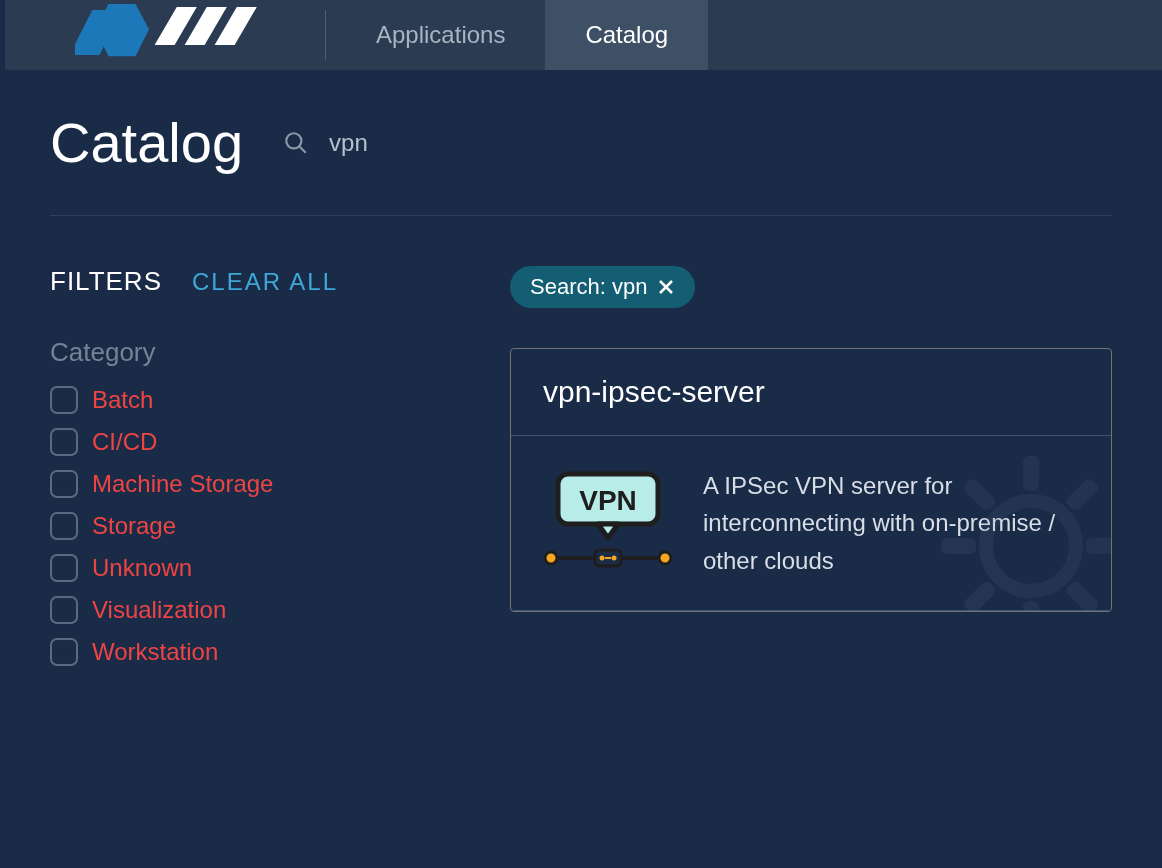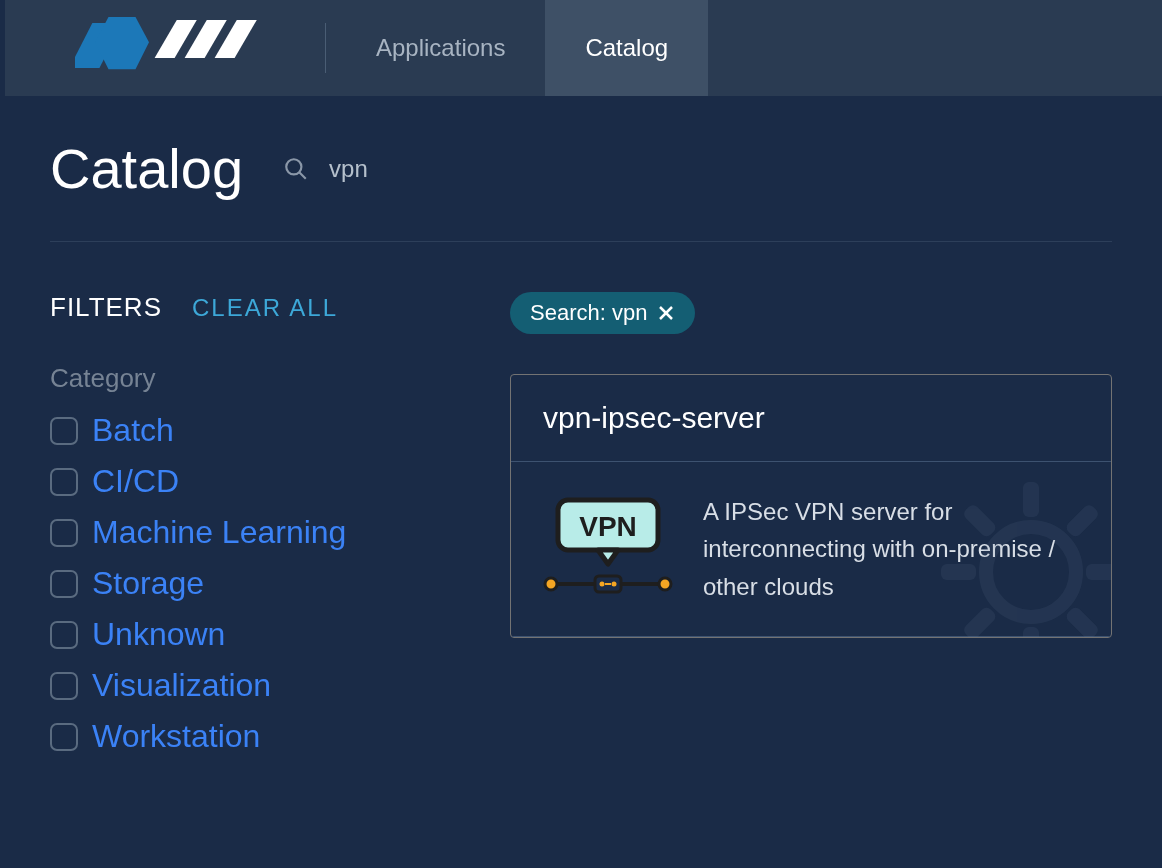--- a/index.html
+++ b/index.html
@@ -6,21 +6,21 @@
     body {
       font-family: -apple-system, BlinkMacSystemFont, 'Segoe UI', Helvetica, Arial, sans-serif;
       background: #1a2b47;
       color: #fff;
       width: 1162px;
       height: 868px;
       overflow: hidden;
     }
     .topbar {
       background: #2a3b52;
-      height: 96px;
+      height: 70px;
       display: flex;
       align-items: center;
       padding-left: 70px;
       border-left: 5px solid #1a2b47;
     }
     .logo-area {
       display: flex;
       align-items: center;
       padding-right: 50px;
     }
@@ -126,22 +126,22 @@
       cursor: pointer;
     }
     .checkbox {
       width: 28px;
       height: 28px;
       border: 2px solid #5a6b80;
       border-radius: 7px;
       flex-shrink: 0;
     }
     .filter-label {
-      font-size: 32px;
-      color: #3b82f6;
+      font-size: 24px;
+      color: #ef4444;
     }
     .results-panel {
       flex: 1;
     }
     .chip {
       display: inline-flex;
       align-items: center;
       background: #145e73;
       border-radius: 22px;
       padding: 8px 20px;
@@ -261,21 +261,21 @@
         <div class="filter-item">
           <div class="checkbox"></div>
           <span class="filter-label">Batch</span>
         </div>
         <div class="filter-item">
           <div class="checkbox"></div>
           <span class="filter-label">CI/CD</span>
         </div>
         <div class="filter-item">
           <div class="checkbox"></div>
-          <span class="filter-label">Machine Learning</span>
+          <span class="filter-label">Machine Storage</span>
         </div>
         <div class="filter-item">
           <div class="checkbox"></div>
           <span class="filter-label">Storage</span>
         </div>
         <div class="filter-item">
           <div class="checkbox"></div>
           <span class="filter-label">Unknown</span>
         </div>
         <div class="filter-item">

